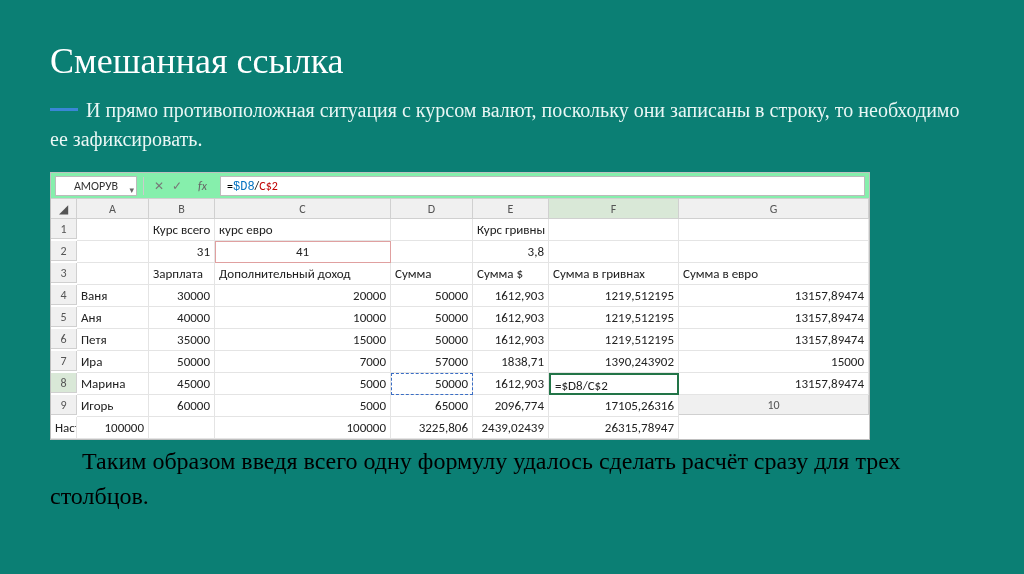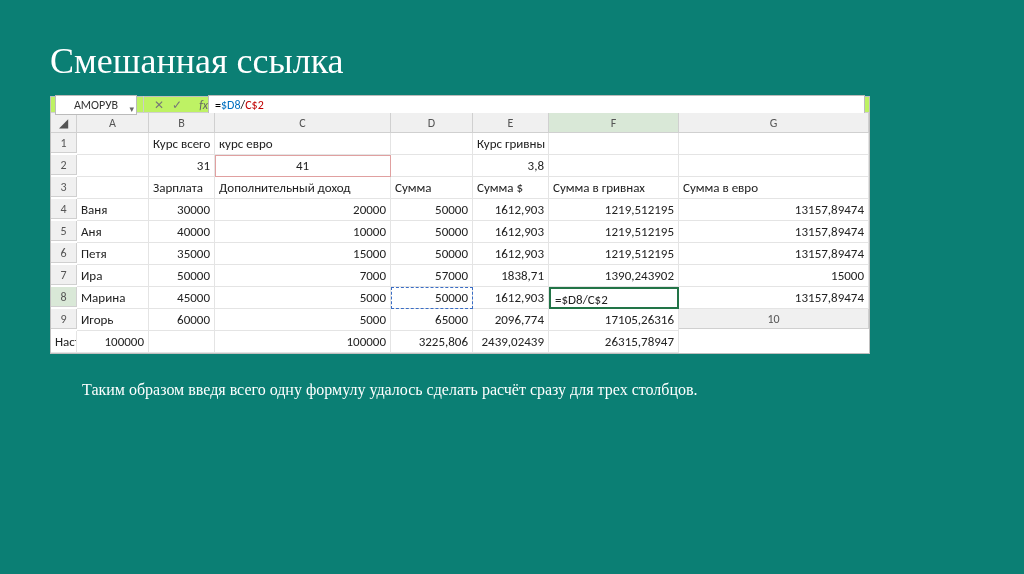--- a/index.html
+++ b/index.html
@@ -7,48 +7,52 @@
   width: 1024px; height: 574px;
   background: #0b7f74;
   font-family: Georgia, 'Times New Roman', serif;
   overflow: hidden;
 }
 .slide { padding: 40px 50px 0 50px; color: #e8f5f3; }
 .title { font-size: 36px; font-weight: 400; color: #fff; margin-bottom: 14px; }
 .sub-wrap { margin-bottom: 18px; }
 .sub-accent { display: inline-block; vertical-align: top; width: 28px; height: 3px; background: #3a86d6; margin-top: 12px; margin-right: 4px; }
 .subtitle { font-size: 20px; line-height: 1.45; color: #eaf7f5; display: inline; }
-.bottom-text { font-size: 16px; line-height: 1.45; margin-top: 24px; text-indent: 32px; color: #ffffff; }
+.bottom-text { font-size: 24px; line-height: 1.45; margin-top: 4px; text-indent: 32px; color: #000000; }
 .excel-wrap { background: #fff; width: 820px; margin-left: 0; padding: 0; border: 1px solid #bfbfbf; font-family: Calibri, Arial, sans-serif; font-size: 13px; color: #333; }
-.fb-row { display: flex; align-items: center; height: 16px; border-bottom: 1px solid #d0d0d0; padding: 4px 4px; background: #bef264; }
+.fb-row { display: flex; align-items: center; height: 26px; border-bottom: 1px solid #d0d0d0; padding: 4px 4px; background: #86efac; }
 .namebox { width: 82px; height: 20px; background: #fff; border: 1px solid #bbb; text-align: center; font-size: 12px; line-height: 18px; position: relative; }
 .nb-arrow { position: absolute; right: 2px; top: 4px; font-size: 9px; color: #666; }
 .fb-sep { width: 1px; height: 18px; background: #ccc; margin: 0 6px; }
 .fb-icon { width: 18px; text-align: center; color: #777; font-size: 12px; }
-.fx { font-style: italic; font-size: 12px; color: #666; width: 22px; text-align: right; }
+.fx { font-style: italic; font-size: 12px; color: #666; width: 22px; text-align: left; margin-left: 12px; }
 .fbar { flex: 1; height: 20px; background: #fff; border: 1px solid #bbb; padding: 0 6px; font-size: 12px; line-height: 18px; }
 .fbar .p1 { color: #000; }
-.fbar .p2 { color: #0070c0; }
+.fbar .p2 { color: #0070c0; font-family: Liberation Mono, monospace; }
 .fbar .p3 { color: #000; }
 .fbar .p4 { color: #c00000; }
 .grid { display: grid; grid-template-columns: 26px 72px 66px 176px 82px 76px 130px 190px; }
 .colhdr, .rowhdr, .corner { background: #f0f0f0; border-right: 1px solid #d0d0d0; border-bottom: 1px solid #d0d0d0; font-size: 12px; color: #555; text-align: center; height: 20px; line-height: 20px; }
 .colsel { background: #d9e8d7; }
 .cell { border-right: 1px solid #e4e4e4; border-bottom: 1px solid #e4e4e4; height: 22px; line-height: 22px; padding: 0 4px; font-size: 13px; color: #222; overflow: hidden; white-space: nowrap; background: #fff; }
 .r { text-align: right; }
 .l { text-align: left; }
 .active-cell { border: 2px solid #227447 !important; position: relative; z-index: 2; }
 .rc1 { outline: 1px solid #e0a0a0; outline-offset: -1px; text-align: center; }
 .rd1 { outline: 1px dashed #3a6dc4; outline-offset: -1px; }
 </style>
 </head>
 <body>
 
 <div class="slide">
   <h1 class="title">Смешанная ссылка</h1>
+  <div class="sub-wrap">
+    <span class="sub-accent"></span>
+    <span class="subtitle">И прямо противоположная ситуация с курсом валют, поскольку они записаны в строку, то необходимо ее зафиксировать.</span>
+  </div>
 
   <div class="excel-wrap">
     <div class="fb-row">
       <div class="namebox">
         <span>АМОРУВ</span>
         <span class="nb-arrow">▾</span>
       </div>
       <div class="fb-sep"></div>
       <div class="fb-icon">✕</div>
       <div class="fb-icon">✓</div>

